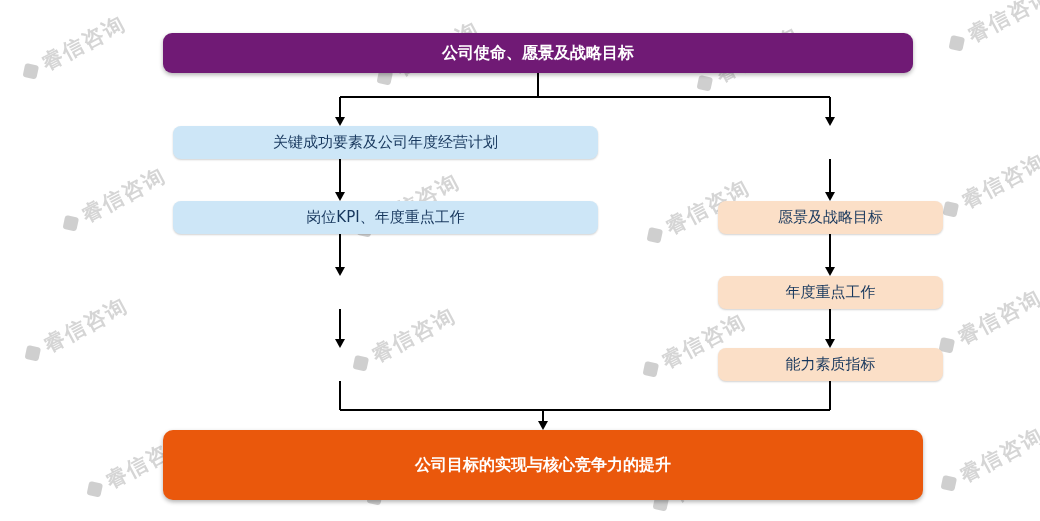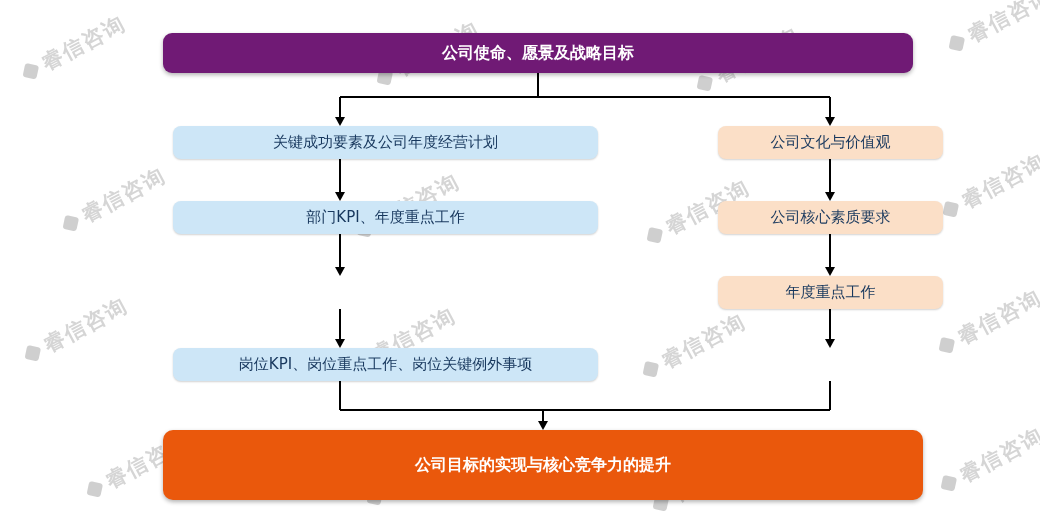--- a/index.html
+++ b/index.html
@@ -218,33 +218,30 @@
   </svg>
 
   <div class="node node-top">
     <span>公司使命、愿景及战略目标</span>
   </div>
 
   <div class="node node-left row1">
     <span>关键成功要素及公司年度经营计划</span>
   </div>
   <div class="node node-left row2">
-    <span>部门KPI、年度重点工作</span>
-  </div>
-  <div class="node node-left row4">
-    <span>岗位KPI、岗位重点工作、岗位关键例外事项</span>
-  </div>
-
-  <div class="node node-right row1">
-    <span>公司文化与价值观</span>
-  </div>
+    <span>岗位KPI、年度重点工作</span>
+  </div>
+
   <div class="node node-right row2">
-    <span>公司核心素质要求</span>
+    <span>愿景及战略目标</span>
   </div>
   <div class="node node-right row3">
     <span>年度重点工作</span>
   </div>
+  <div class="node node-right row4">
+    <span>能力素质指标</span>
+  </div>
 
   <div class="node node-bottom">
     <div>公司目标的实现与核心竞争力的提升</div>
   </div>
 
 </div>
 
 </body></html>

